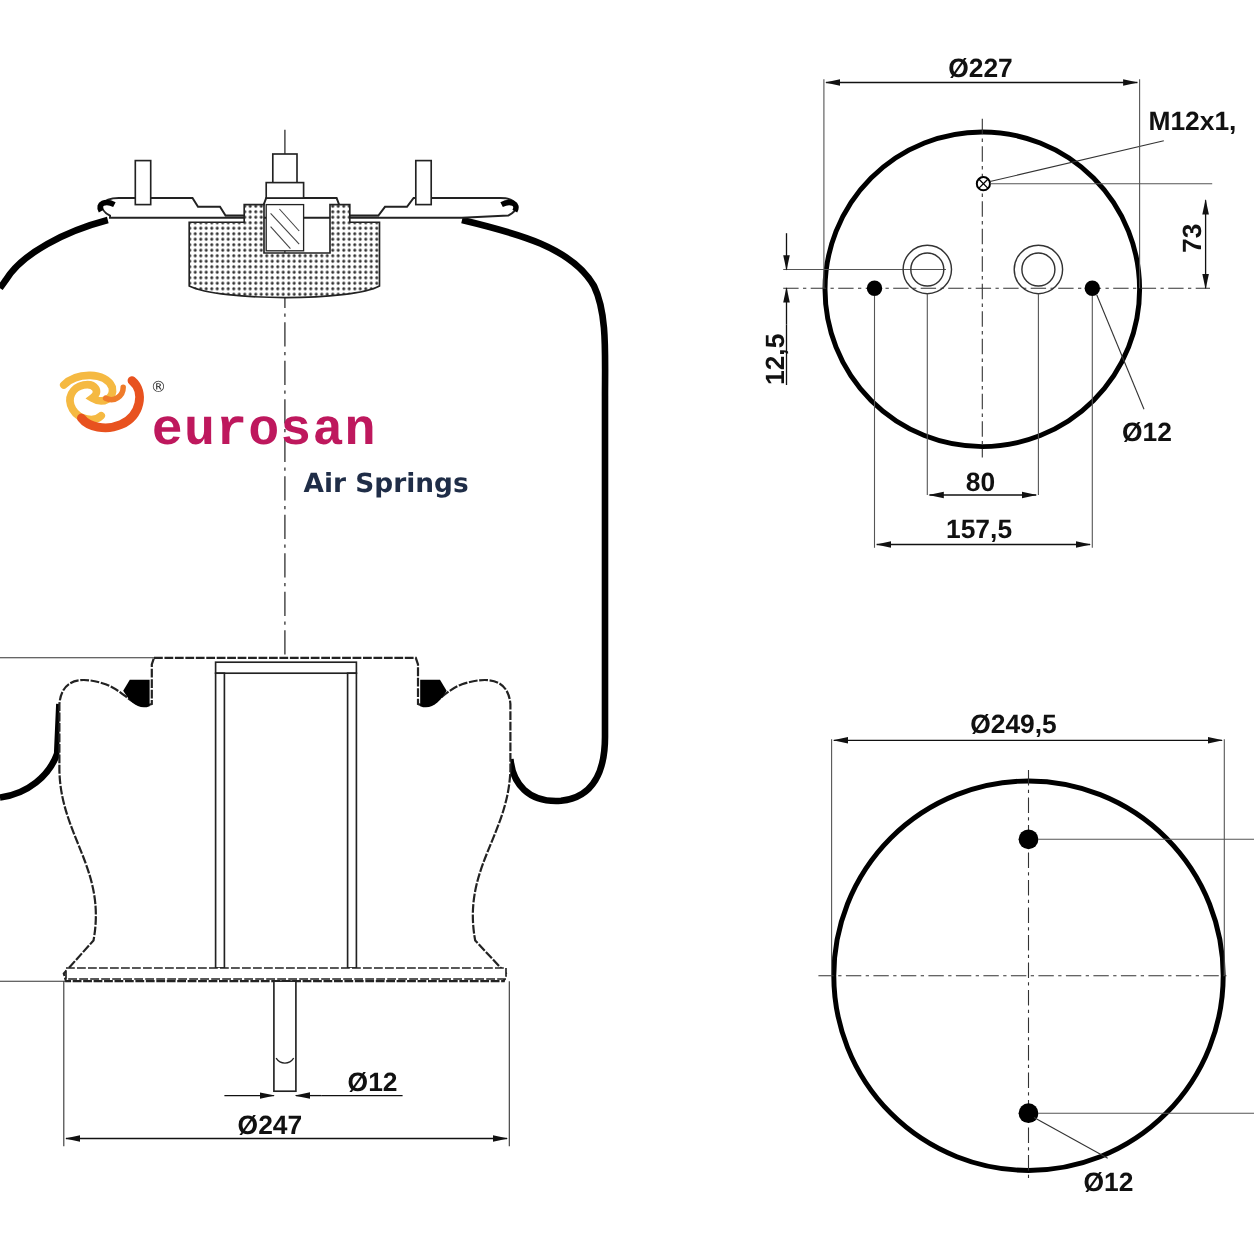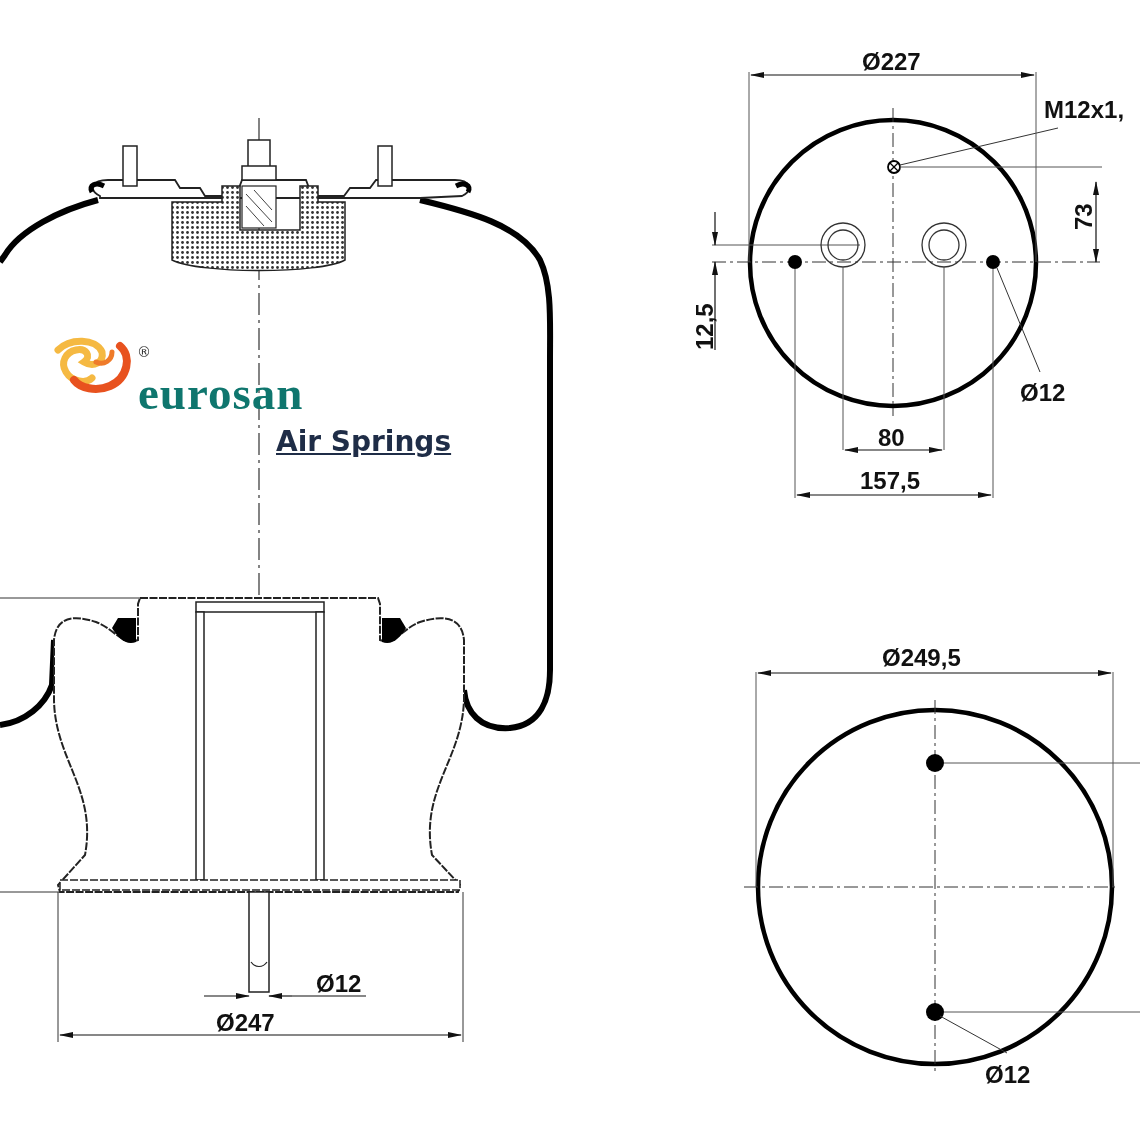--- a/index.html
+++ b/index.html
@@ -1,20 +1,20 @@
 <!DOCTYPE html>
 <html><head>
   <meta charset="utf-8">
   <style>
     html, body { margin: 0; padding: 0; background: #ffffff; }
     body { width: 1140px; height: 1140px; position: relative; overflow: hidden; font-family: "Liberation Sans", sans-serif; }
     svg { position: absolute; left: 0; top: 0; }
     .dimtext { font-family: "Liberation Sans", sans-serif; font-weight: bold; font-size: 24px; fill: #111; }
-    .logo-word { position: absolute; left: 138px; top: 366px; font-family: Liberation Serif, serif; font-weight: bold; font-size: 47px; color: #0f766e; letter-spacing: 1px; }
-    .logo-sub { position: absolute; left: 276px; top: 425px; font-family: "DejaVu Sans", sans-serif; font-weight: bold; font-size: 28px; color: #1f2d47; text-decoration: underline; }
+    .logo-word { position: absolute; left: 138px; top: 366px; font-family: Liberation Mono, monospace; font-weight: bold; font-size: 47px; color: #be185d; letter-spacing: 1px; }
+    .logo-sub { position: absolute; left: 276px; top: 425px; font-family: "DejaVu Sans", sans-serif; font-weight: bold; font-size: 24px; color: #1f2d47; }
     .logo-reg { position: absolute; left: 137px; top: 344px; font-family: "DejaVu Sans", sans-serif; font-size: 14px; color: #333; }
   </style>
 </head>
 <body>
 
 <svg width="1140" height="1140" viewBox="0 0 1140 1140">
   <defs>
     <pattern id="dots" width="5" height="5" patternUnits="userSpaceOnUse">
       <rect width="5" height="5" fill="#ffffff"></rect>
       <circle cx="2.5" cy="2.5" r="1.4" fill="#333"></circle>

